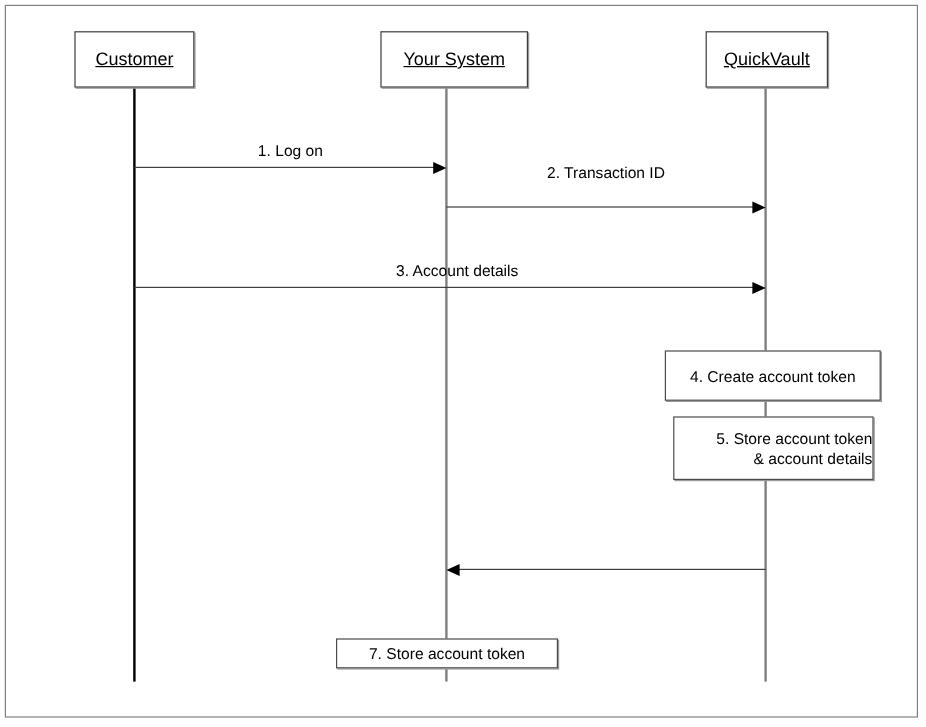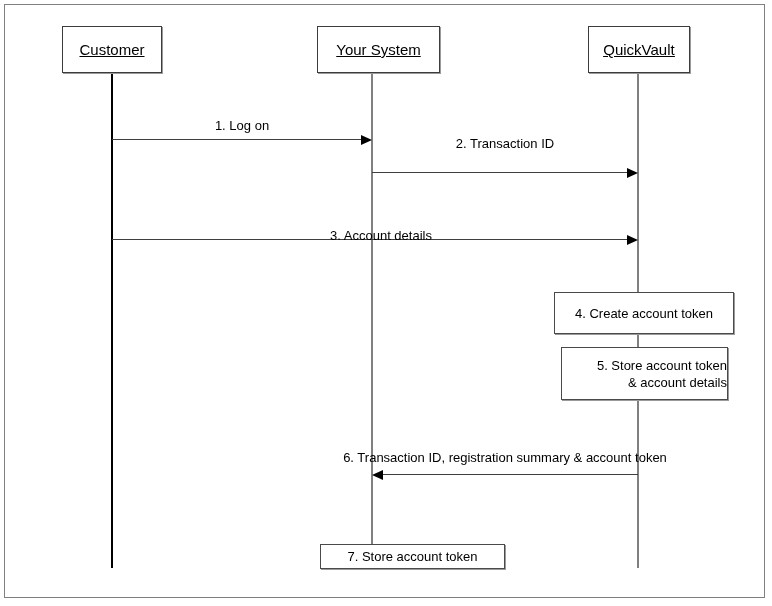--- a/index.html
+++ b/index.html
@@ -94,34 +94,34 @@
     align-items: center;
     justify-content: center;
     font-size: 13px;
     line-height: 17px;
     text-align: center;
     z-index: 20;
     white-space: nowrap;
   }
   .action-4 { left: 554px; top: 280px; width: 180px; height: 42px; margin-top: 12px; }
   .action-5 { left: 561px; top: 347px; width: 167px; height: 53px; align-items: flex-end; }
-  .action-7 { left: 280px; top: 544px; width: 185px; height: 25px; margin-left: 40px; }
+  .action-7 { left: 280px; top: 532px; width: 185px; height: 25px; }
 
   
   .msg1-line  { left: 112px; top: 139px; width: 252px; }
   .msg1-head  { left: 361px; top: 135px; }
   .msg1-label { left: 112px; top: 118px; width: 260px; }
 
   .msg2-line  { left: 372px; top: 172px; width: 258px; }
   .msg2-head  { left: 627px; top: 168px; }
   .msg2-label { left: 372px; top: 136px; width: 266px; }
 
   .msg3-line  { left: 112px; top: 239px; width: 518px; }
   .msg3-head  { left: 627px; top: 235px; }
-  .msg3-label { left: 112px; top: 228px; width: 526px; padding-left: 12px; }
+  .msg3-label { left: 112px; top: 218px; width: 526px; padding-left: 12px; }
 
   .msg6-line  { left: 380px; top: 474px; width: 258px; }
   .msg6-head  { left: 372px; top: 470px; }
   .msg6-label { left: 305px; top: 450px; width: 400px; }
 </style>
 </head>
 <body>
 
 <div class="canvas">
   <div class="frame"></div>
@@ -156,18 +156,17 @@
     <span>4. Create account token</span>
   </div>
 
   <div class="action-box action-5">
     <span>5. Store account token</span>
     <span>&amp; account details</span>
   </div>
 
   <div class="msg-line msg6-line"></div>
   <div class="arrowhead left msg6-head"></div>
-  <div class="msg-label msg6-label">6. Transaction ID, registration summary &amp; account token</div>
 
   <div class="action-box action-7">
     <span>7. Store account token</span>
   </div>
 </div>
 
 </body></html>

